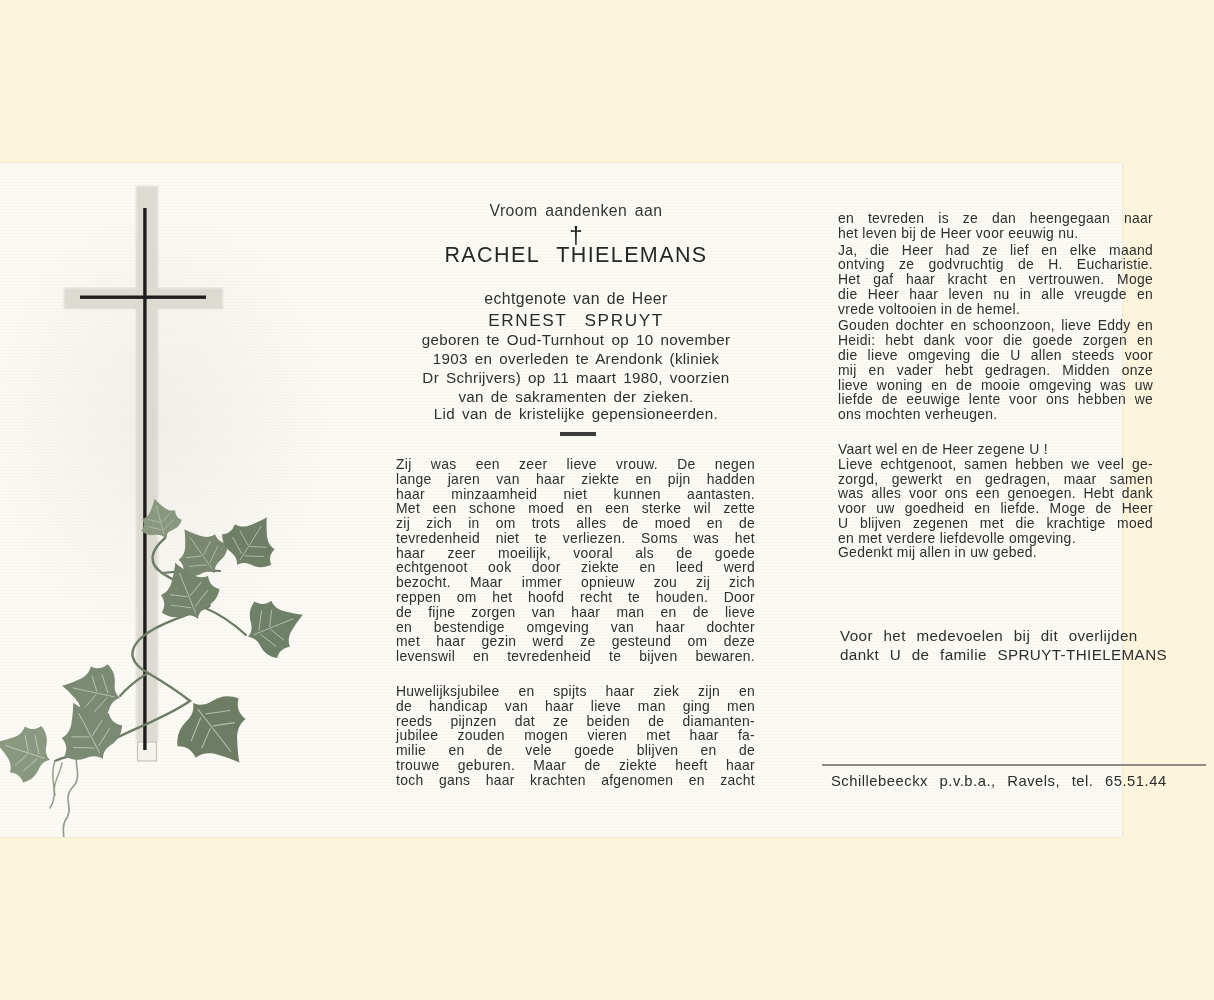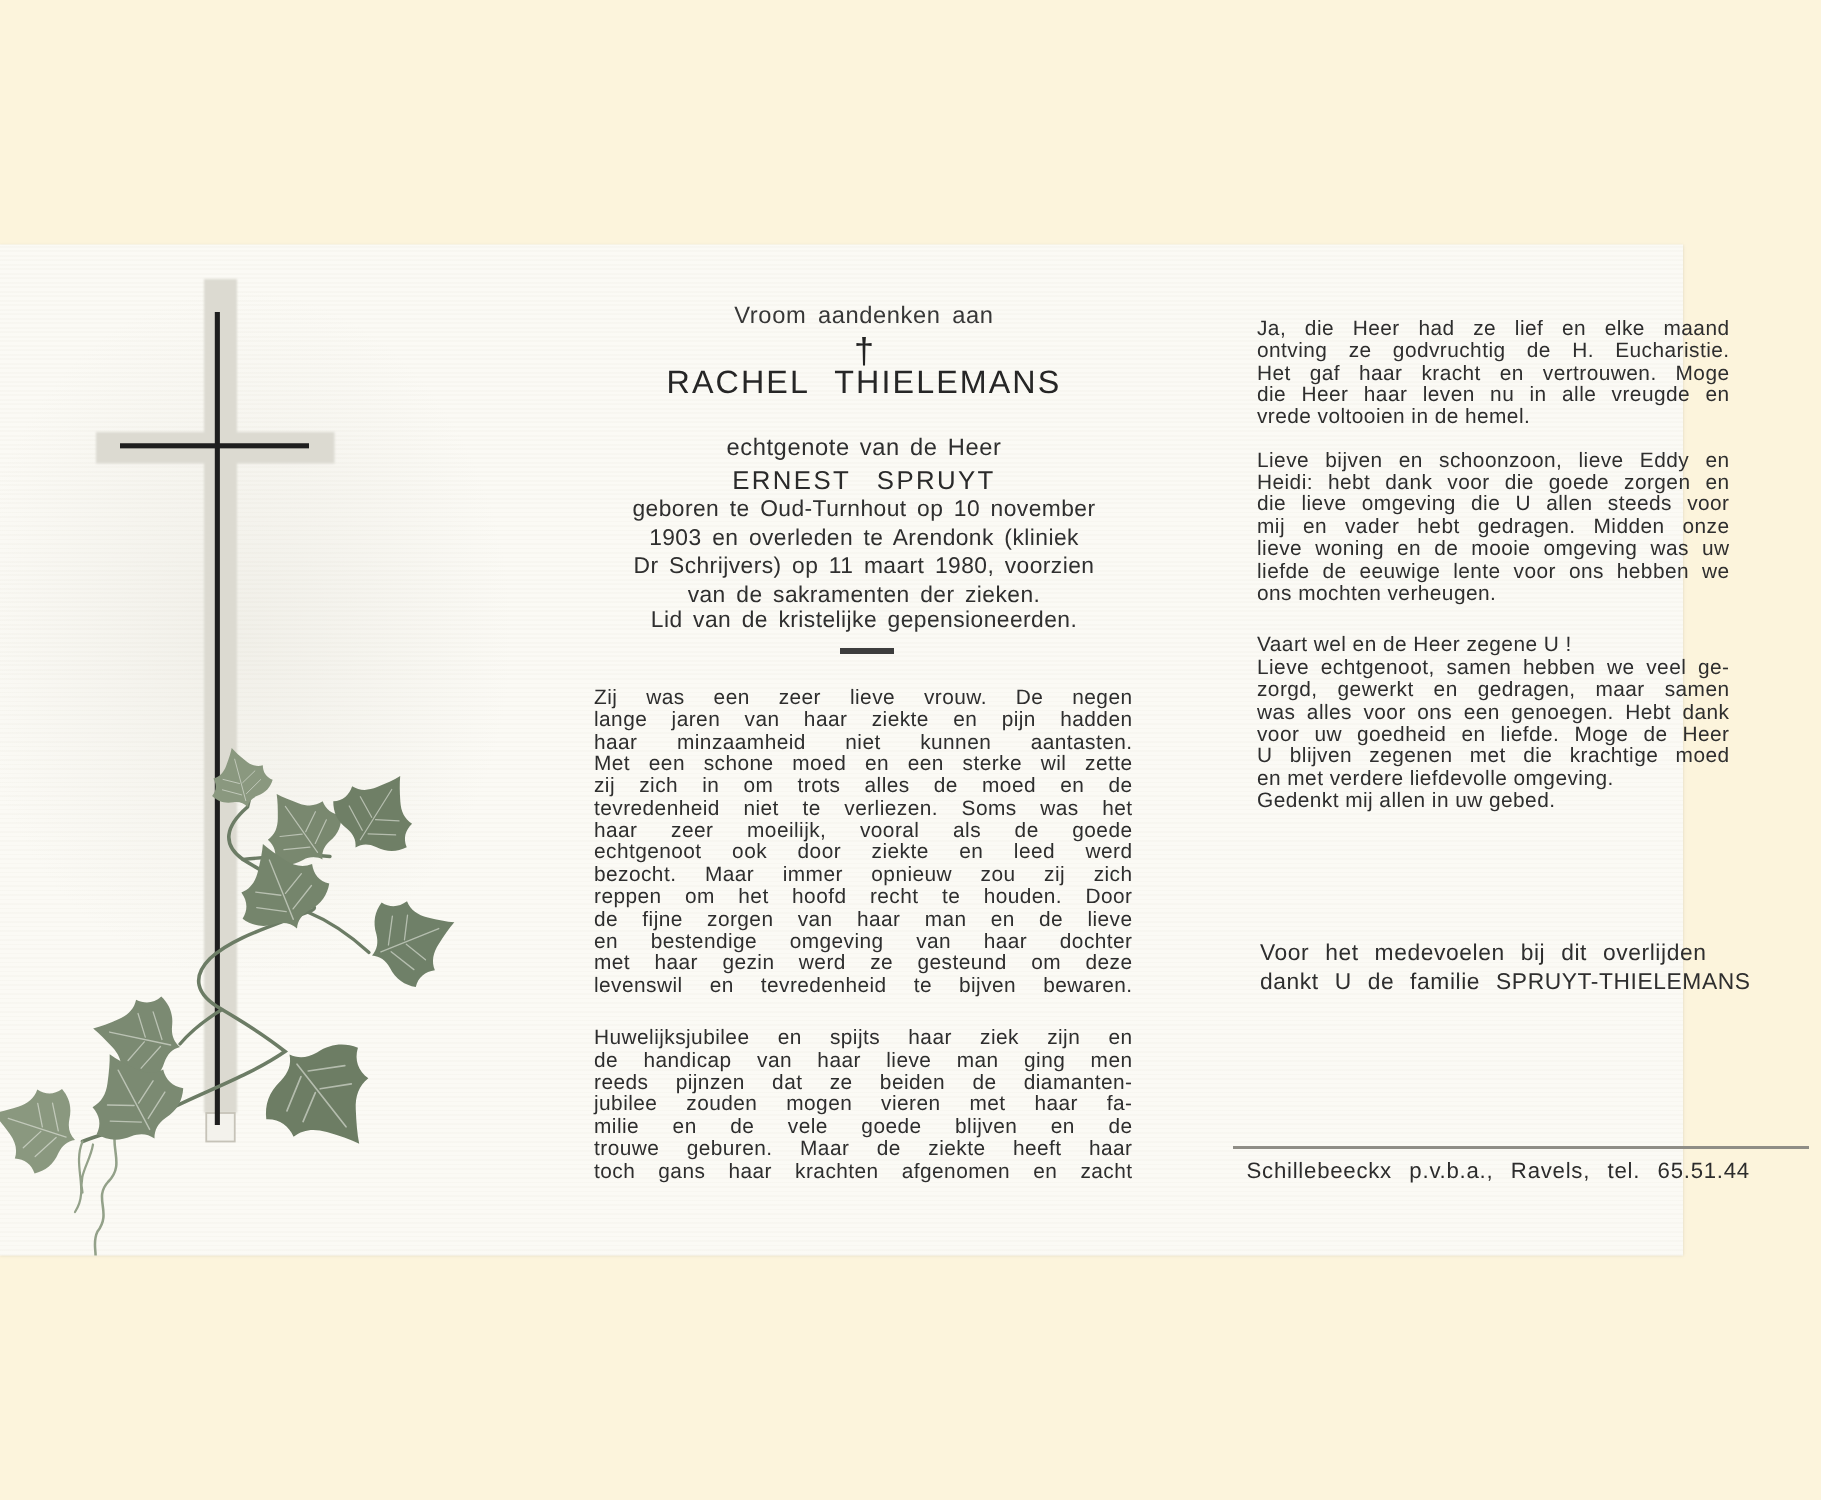--- a/index.html
+++ b/index.html
@@ -33,21 +33,21 @@
   .divider{position:absolute;left:164px;top:269px;width:36px;height:4px;background:#3d3d3d;}
 
   
   .bodycol{position:absolute;color:#2e2e2e;}
   .center-col{left:396px;top:294px;width:359px;}
   .right-col{left:838px;top:48px;width:315px;}
   .tline{font-size:13.9px;line-height:14.78px;letter-spacing:.3px;
          text-align:justify;text-align-last:justify;}
   .tline.last{text-align:left;text-align-last:left;}
   .para{margin:0;}
-  .para + .para{margin-top:14px;}
+  .para + .para{margin-top:2px;}
   .para.nogap{margin-top:0;}
   .para.smallgap{margin-top:20px;}
   .para.jlast .tline.last{text-align:justify;text-align-last:justify;}
 
   
   .ack{position:absolute;left:840px;top:464px;width:330px;color:#2e2e2e;
        font-size:15.2px;line-height:18.6px;letter-spacing:.4px;word-spacing:6px;}
   .printer-rule{position:absolute;left:822px;top:601px;width:384px;height:1.6px;background:#8f8d86;}
   .printer-credit{position:absolute;left:831px;top:610px;width:370px;color:#2c2c2c;
        font-size:14.8px;letter-spacing:.5px;word-spacing:7px;}
@@ -146,28 +146,32 @@
           <div class="tline">reeds pijnzen dat ze beiden de diamanten-</div>
           <div class="tline">jubilee zouden mogen vieren met haar fa-</div>
           <div class="tline">milie en de vele goede blijven en de</div>
           <div class="tline">trouwe geburen. Maar de ziekte heeft haar</div>
           <div class="tline last">toch gans haar krachten afgenomen en zacht</div>
         </div>
     </div>
 
     <div class="bodycol right-col">
       <div class="para">
+          <div class="tline">en tevreden is ze dan heengegaan naar</div>
+          <div class="tline last">het leven bij de Heer voor eeuwig nu.</div>
+        </div>
+      <div class="para">
           <div class="tline">Ja, die Heer had ze lief en elke maand</div>
           <div class="tline">ontving ze godvruchtig de H. Eucharistie.</div>
           <div class="tline">Het gaf haar kracht en vertrouwen. Moge</div>
           <div class="tline">die Heer haar leven nu in alle vreugde en</div>
           <div class="tline last">vrede voltooien in de hemel.</div>
         </div>
       <div class="para">
-          <div class="tline">Lieve bijven en schoonzoon, lieve Eddy en</div>
+          <div class="tline">Gouden dochter en schoonzoon, lieve Eddy en</div>
           <div class="tline">Heidi: hebt dank voor die goede zorgen en</div>
           <div class="tline">die lieve omgeving die U allen steeds voor</div>
           <div class="tline">mij en vader hebt gedragen. Midden onze</div>
           <div class="tline">lieve woning en de mooie omgeving was uw</div>
           <div class="tline">liefde de eeuwige lente voor ons hebben we</div>
           <div class="tline last">ons mochten verheugen.</div>
         </div>
       <div class="para smallgap">
           <div class="tline last">Vaart wel en de Heer zegene U !</div>
         </div>

